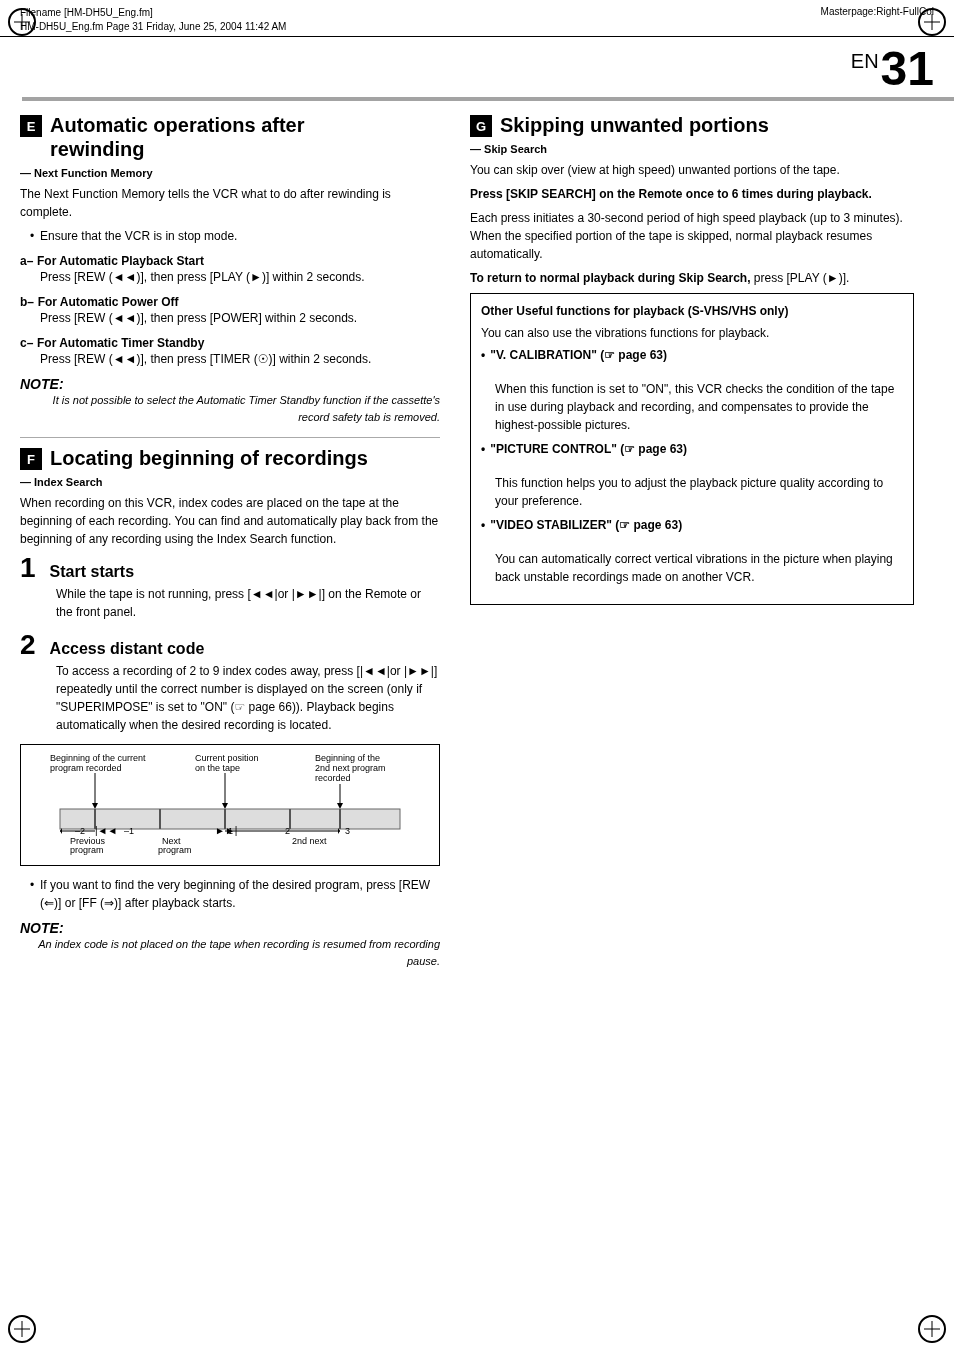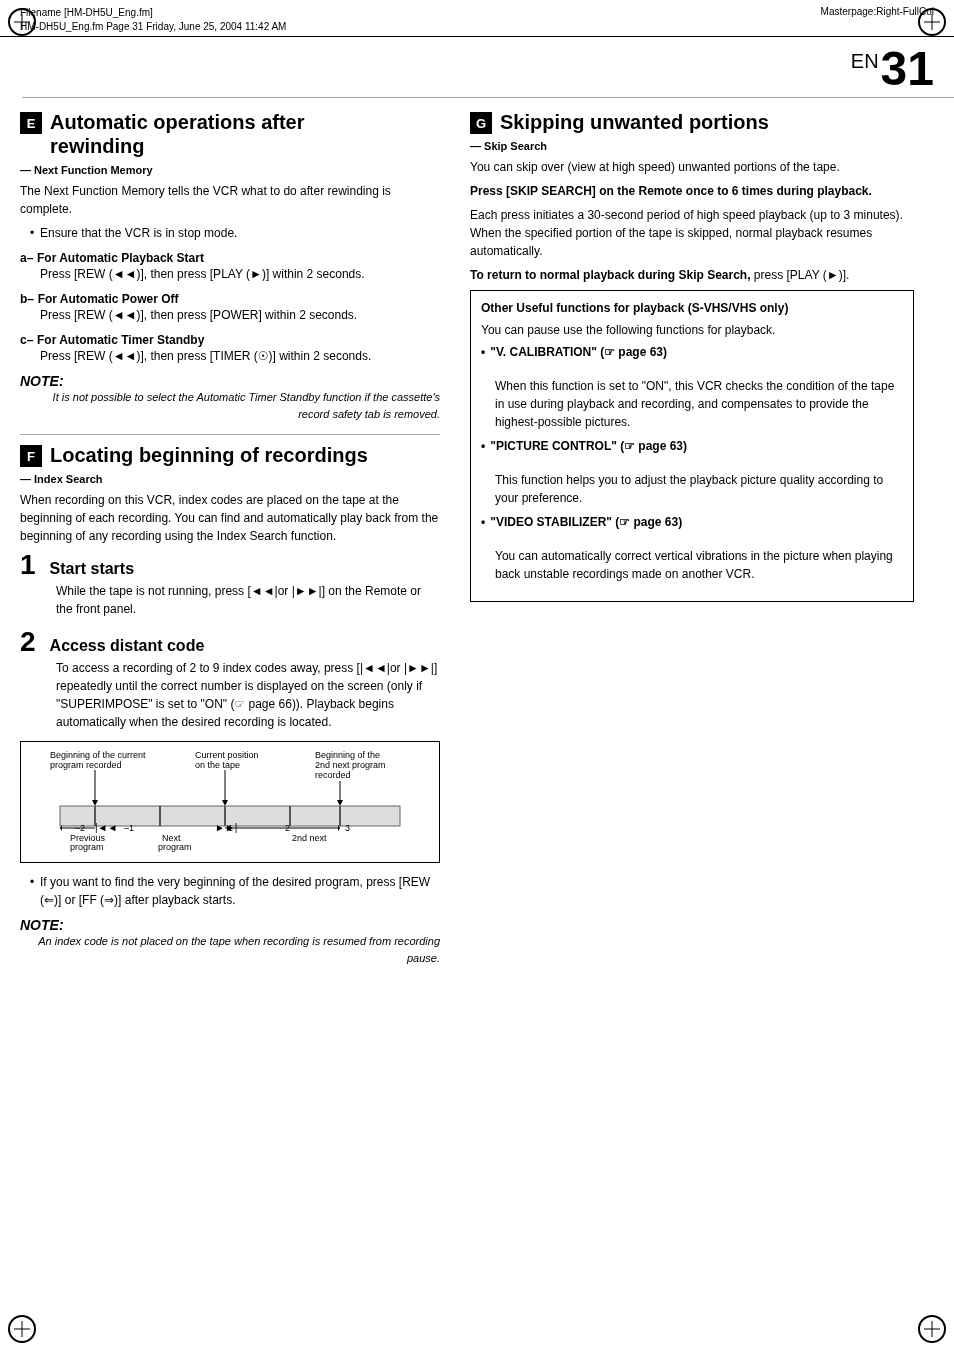--- a/index.html
+++ b/index.html
@@ -22,21 +22,21 @@
       border-bottom: 1px solid #000;
       font-size: 10px;
     }
     .header-left { font-size: 10px; line-height: 1.4; }
     .header-right { font-size: 10px; }
 
     
     .page-number-area {
       text-align: right;
       padding: 8px 20px 4px 20px;
-      border-bottom: 1px solid #a3a3a3;
+      border-bottom: 4px solid #a3a3a3;
       font-size: 48px;
       font-weight: bold;
       line-height: 1;
       margin-left: 22px;
     }
     .page-number-area .en-label {
       font-size: 20px;
       font-weight: normal;
       vertical-align: super;
       margin-right: 2px;
@@ -430,21 +430,21 @@
     <p class="body-text" style="font-weight:bold;">Press [SKIP SEARCH] on the Remote once to 6 times during playback.</p>
 
     <p class="body-text">Each press initiates a 30-second period of high speed playback (up to 3 minutes). When the specified portion of the tape is skipped, normal playback resumes automatically.</p>
 
     <p class="body-text">
       <strong><span>To return to normal playback during Skip Search,</span></strong><span> press [PLAY (►)].</span>
     </p>
 
     <div class="info-box">
       <div class="info-box-title">Other Useful functions for playback (S-VHS/VHS only)</div>
-      <p class="body-text">You can pause use the following functions for playback.</p>
+      <p class="body-text">You can also use the vibrations functions for playback.</p>
 
       <div class="info-bullet">
         <div class="info-bullet-title">
           <span>"V. CALIBRATION" (☞  page 63)</span>
         </div>
         <div class="info-bullet-text">When this function is set to "ON", this VCR checks the condition of the tape in use during playback and recording, and compensates to provide the highest-possible pictures.</div>
       </div>
 
       <div class="info-bullet">
         <div class="info-bullet-title">

